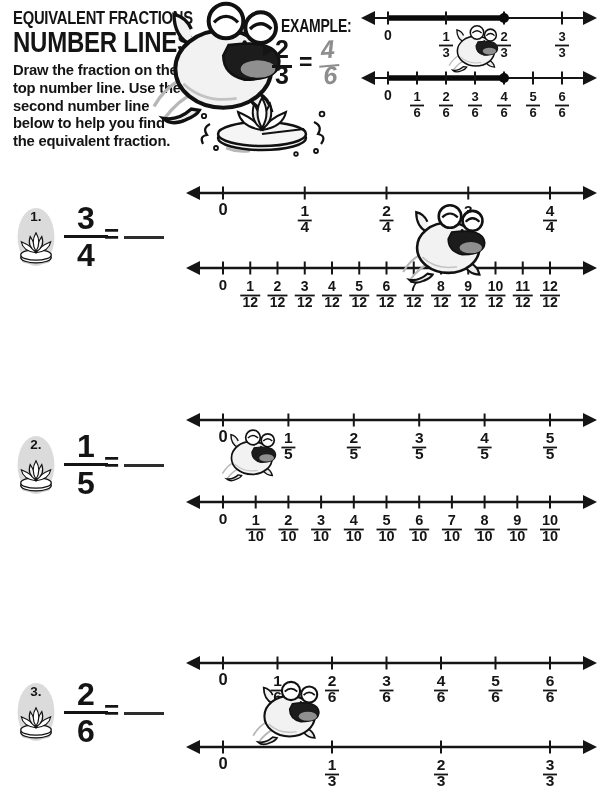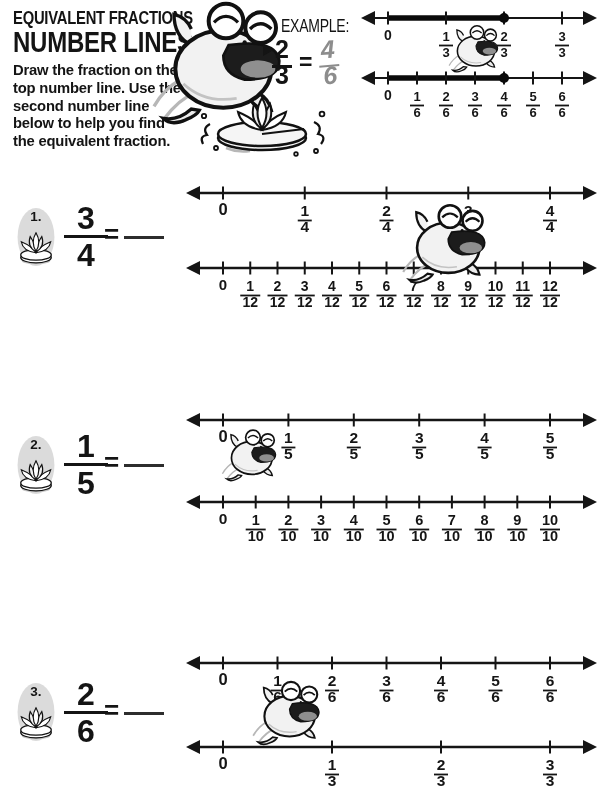--- a/index.html
+++ b/index.html
@@ -8,21 +8,21 @@
     font-family:"Liberation Sans",sans-serif;color:#141414;overflow:hidden;
   }
   
   .title1{position:absolute;left:13px;top:7px;font-size:18.5px;font-weight:900;}
   .title2{position:absolute;left:13px;top:25px;font-size:30px;font-weight:900;}
   .cond{display:inline-block;transform:scaleX(.8);transform-origin:0 50%;white-space:nowrap;letter-spacing:-.3px;}
   .instructions{
     position:absolute;left:13px;top:62px;width:178px;
     font-size:14.8px;font-weight:600;line-height:1.2;letter-spacing:-.2px;white-space:pre-line;
   }
-  .example-label{position:absolute;left:281px;top:16px;font-size:17.5px;font-weight:400;}
+  .example-label{position:absolute;left:281px;top:16px;font-size:17.5px;font-weight:700;}
   .example-eq{position:absolute;left:272px;top:38px;display:flex;align-items:center;gap:5px;}
   .frac{display:inline-block;text-align:center;font-weight:bold;line-height:.95;}
   .frac .num{padding:0 3px 2px 3px;border-bottom:3px solid #141414;}
   .frac .den{padding-top:2px;}
   .exfrac{font-size:25px;}
   .exans{color:#8d8d8d;transform:rotate(-5deg);font-style:italic;font-weight:600;}
   .exans .num{border-bottom-color:#8d8d8d;border-bottom-width:2.5px;}
   .eq{font-weight:bold;}
   .exeq{font-size:23px;padding:0 2px;}
   .tiny-arrow{position:absolute;left:263px;top:44px;width:0;height:0;

